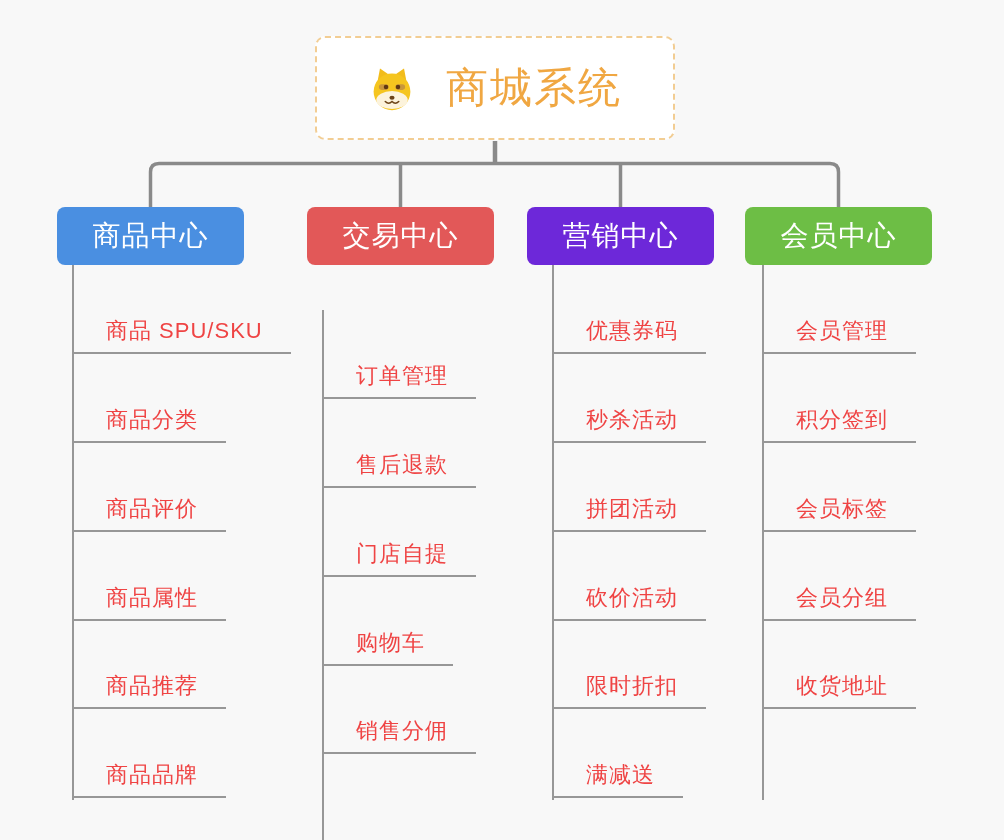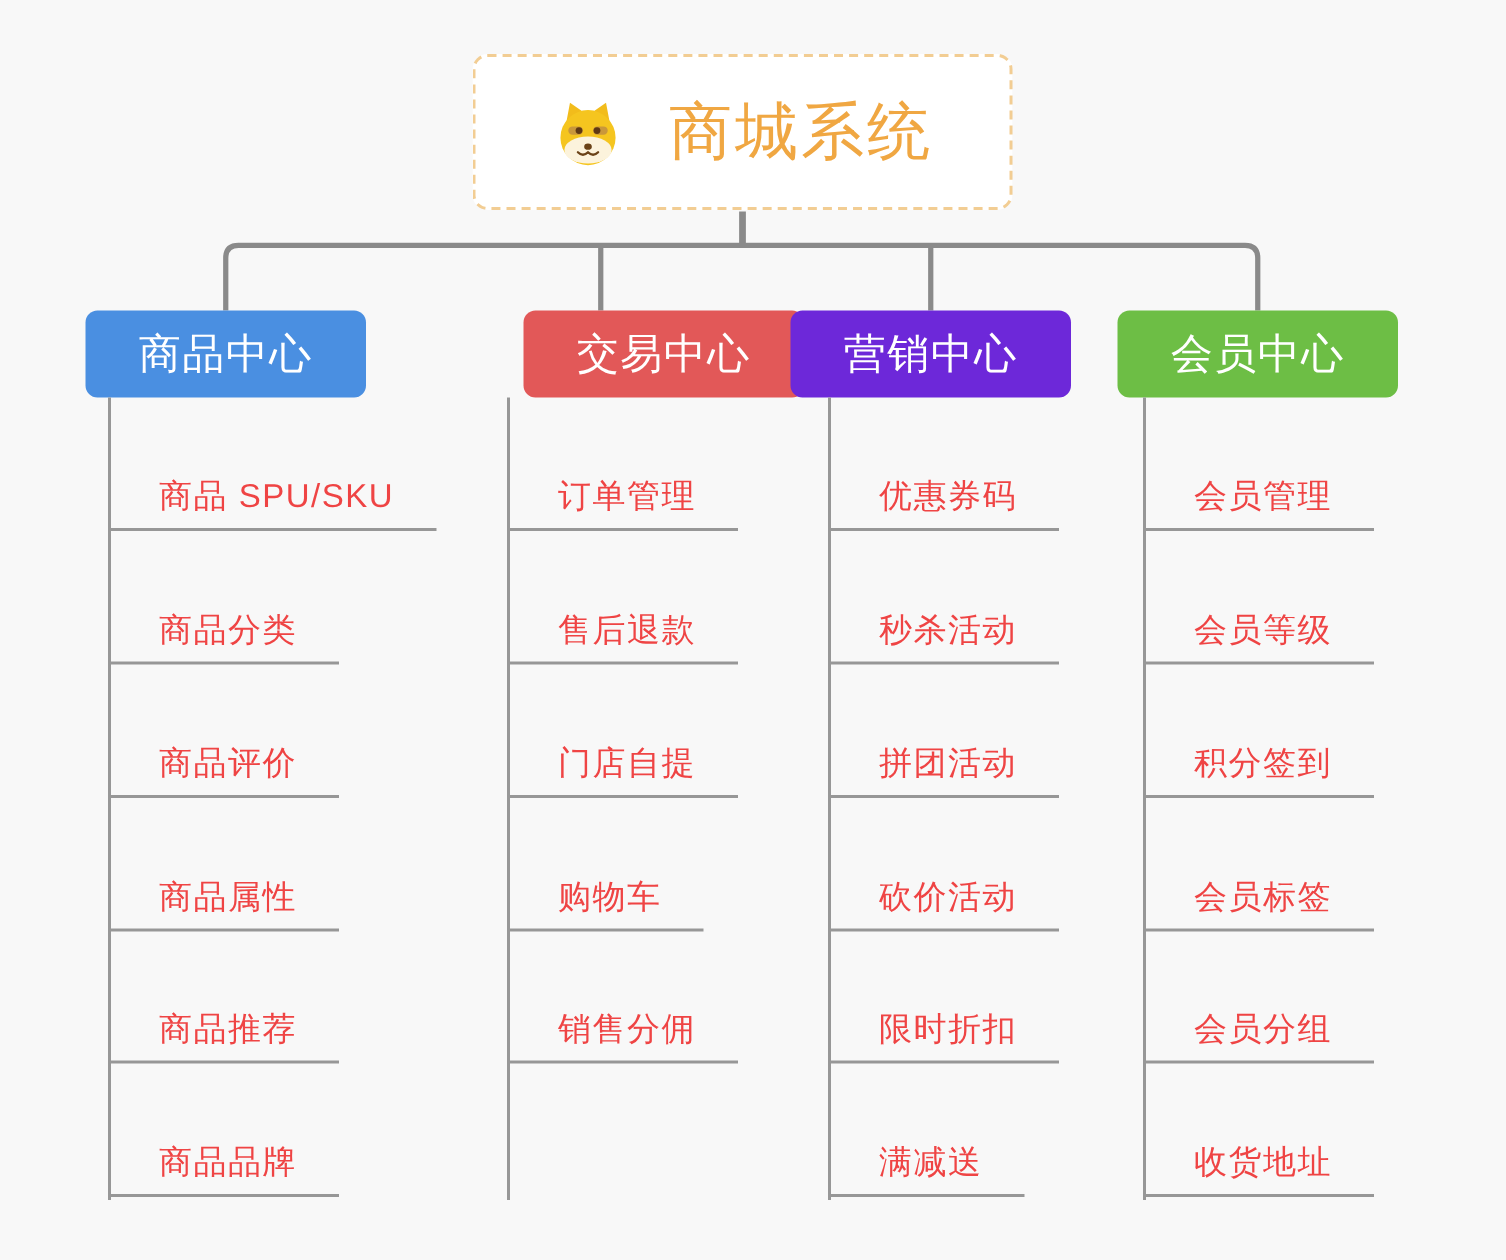--- a/index.html
+++ b/index.html
@@ -35,21 +35,21 @@
     white-space:nowrap;cursor:default;
   }
   .branch-box.b0{left:57px;}
   .branch-box.b1{left:307px;}
   .branch-box.b2{left:527px;}
   .branch-box.b3{left:745px;}
 
   
   .col{position:absolute;top:265px;width:240px;}
   .col.c0{left:72px;}
-  .col.c1{left:338px;}
+  .col.c1{left:322px;margin-top:45px;}
   .col.c2{left:552px;}
   .col.c3{left:762px;}
   .trunk{
     position:absolute;left:0;top:0;width:2px;height:535px;background:#979797;
   }
   .leaf-row{height:88.9px;display:flex;align-items:flex-end;}
   .leaf{
     display:inline-block;white-space:nowrap;
     font-size:22px;letter-spacing:1px;color:#ef4444;
     padding:0 28px 6px 34px;
@@ -77,21 +77,21 @@
       <rect x="36.5" y="27" width="13" height="7.5" rx="3.7" fill="#c9973a"></rect>
       <circle cx="24" cy="30.7" r="3" fill="#5f3813"></circle>
       <circle cx="40" cy="30.7" r="3" fill="#5f3813"></circle>
       <ellipse cx="32" cy="45" rx="3.4" ry="2.8" fill="#6b4318"></ellipse>
       <path d="M23 50 Q27.5 54.5 32 50 Q36.5 54.5 41 50" fill="none" stroke="#6b4318" stroke-width="2" stroke-linecap="round"></path>
     </svg>
     <span class="root-title" style="color: rgb(240, 167, 66);">商城系统</span>
   </div>
 
   <div class="branch-box b0" style="background: rgb(74, 143, 225);">商品中心</div>
-  <div class="branch-box b1" style="background: rgb(226, 88, 88); margin-left: 42px;">交易中心</div>
+  <div class="branch-box b1" style="background: rgb(226, 88, 88);">交易中心</div>
   <div class="branch-box b2" style="background: #6d28d9;">营销中心</div>
   <div class="branch-box b3" style="background: rgb(109, 190, 69);">会员中心</div>
 
   <div class="col c0">
     <div class="trunk"></div>
     <div class="leaf-row">
         <span class="leaf">商品 SPU/SKU</span>
       </div>
     <div class="leaf-row">
         <span class="leaf">商品分类</span>
@@ -150,23 +150,20 @@
         <span class="leaf">满减送</span>
       </div>
   </div>
 
   <div class="col c3">
     <div class="trunk"></div>
     <div class="leaf-row">
         <span class="leaf">会员管理</span>
       </div>
     <div class="leaf-row">
-        <span class="leaf">会员等级</span>
-      </div>
-    <div class="leaf-row">
         <span class="leaf">积分签到</span>
       </div>
     <div class="leaf-row">
         <span class="leaf">会员标签</span>
       </div>
     <div class="leaf-row">
         <span class="leaf">会员分组</span>
       </div>
     <div class="leaf-row">
         <span class="leaf">收货地址</span>

